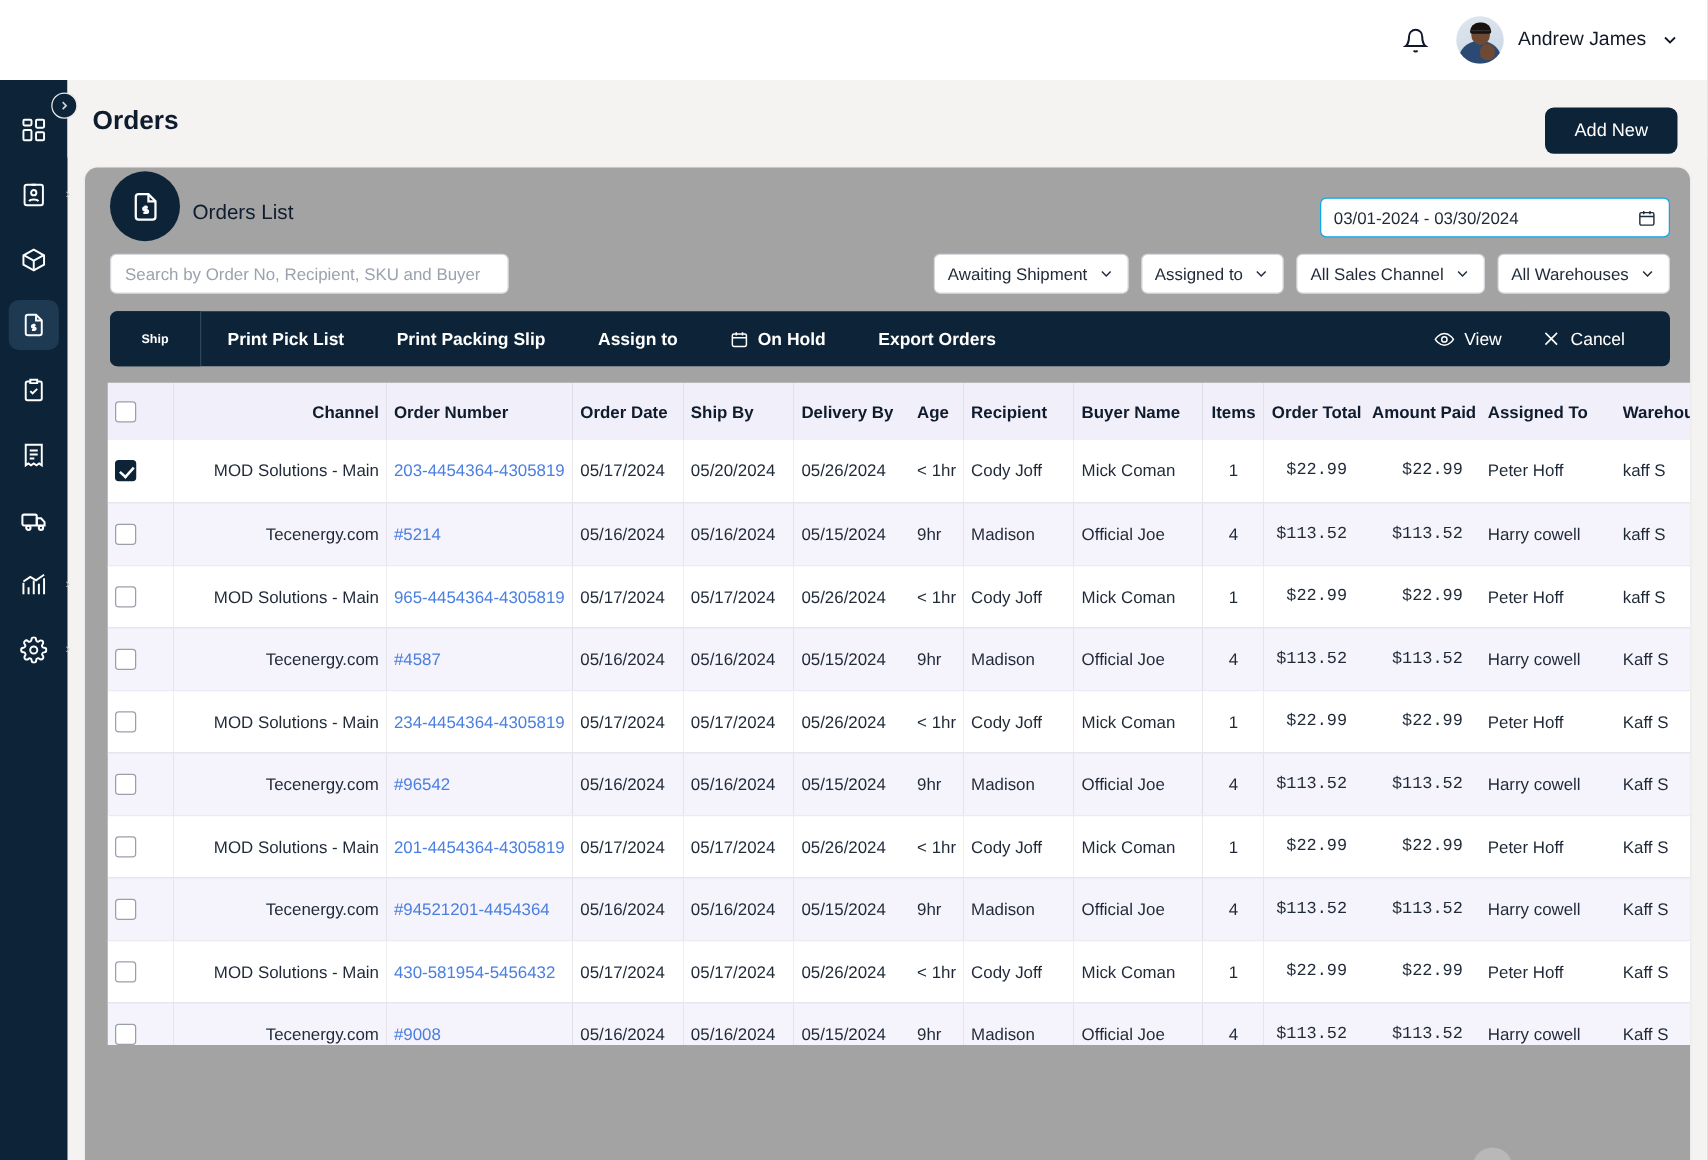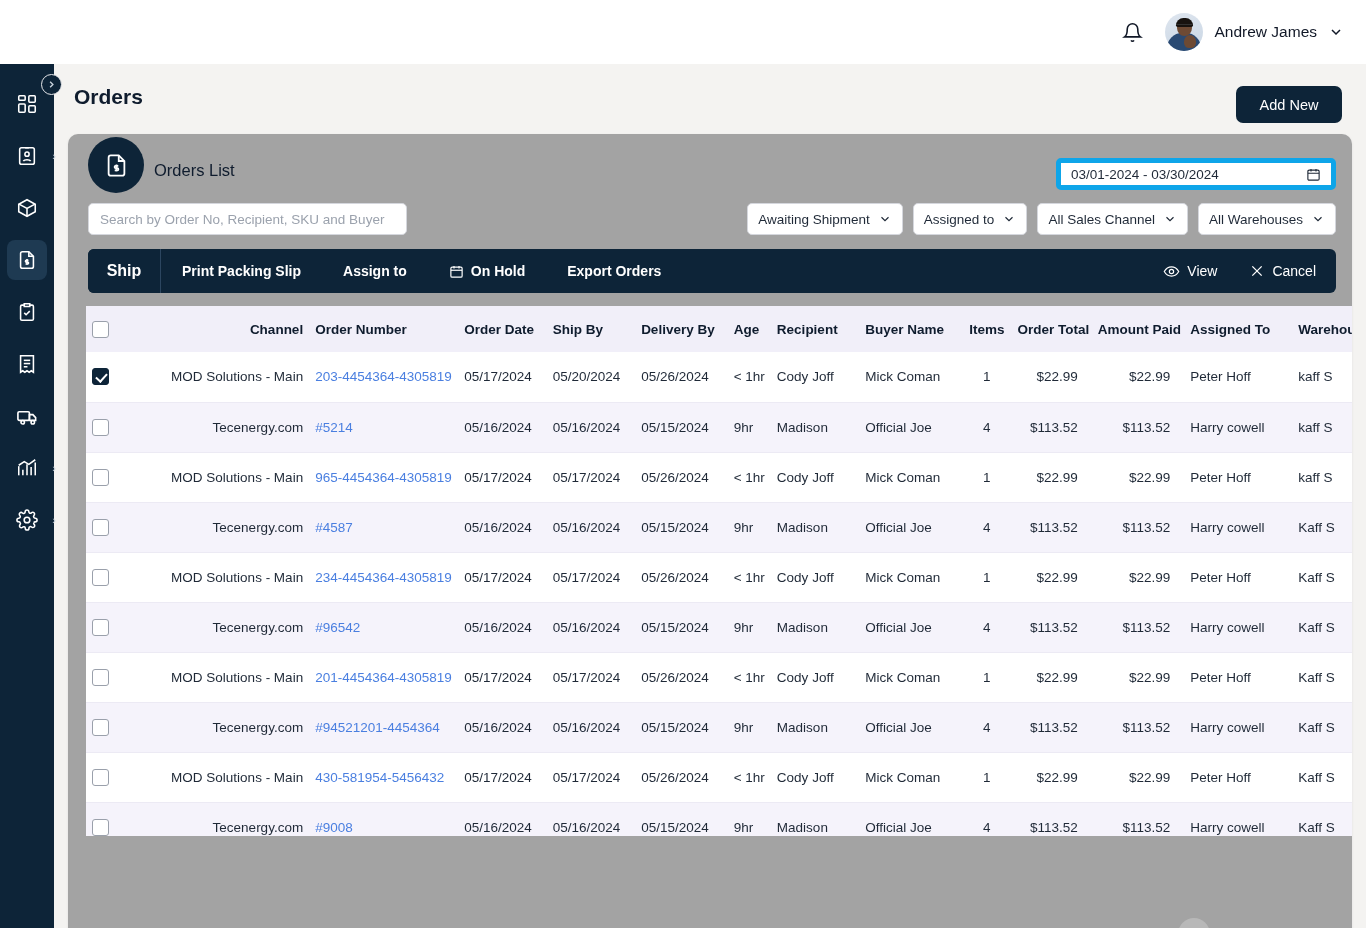--- a/index.html
+++ b/index.html
@@ -104,21 +104,21 @@
     width: 56px; height: 56px; border-radius: 50%;
     background: #0d2438; display: flex; align-items: center; justify-content: center;
   }
   .card-title {
     position: absolute; left: 86px; top: 27px;
     font-size: 16.5px; color: #0f1c2e;
   }
   .date-range {
     position: absolute; right: 16px; top: 24px;
     width: 280px; height: 32px;
-    border: 5px solid #0ea5e9; border-radius: 5px;
+    border: 1px solid #0ea5e9; border-radius: 5px;
     display: flex; align-items: center; padding: 0 10px;
     font-size: 13.5px; color: #1f2937; background: #fff; cursor: pointer;
   }
   .date-range span { flex: 1; }
 
   .search-box {
     position: absolute; left: 20px; top: 69px;
     width: 319px; height: 32px;
     border: 1px solid #d5d7dd; border-radius: 5px;
     padding: 0 11px; font-family: inherit; font-size: 13.5px;
@@ -140,31 +140,31 @@
   
   .toolbar {
     position: absolute; left: 20px; top: 115px;
     width: 1248px; height: 44px;
     background: #0d2438; border-radius: 6px;
     display: flex; align-items: center;
   }
   .ship-btn {
     width: 72px; height: 44px; border-radius: 6px 0 0 6px;
     background: #0d2438; color: #fff; border: none;
-    font-family: inherit; font-size: 16px; font-weight: 700;
+    font-family: inherit; font-size: 10px; font-weight: 700;
     cursor: pointer; flex: 0 0 auto;
   }
   .tb-divider { width: 1px; height: 44px; background: #2c4660; flex: 0 0 auto; }
   .tb-btn {
     background: none; border: none; color: #ffffff;
     font-family: inherit; font-size: 14px; font-weight: 700;
     cursor: pointer; padding: 0 21px; height: 44px;
     display: flex; align-items: center; gap: 7px; white-space: nowrap;
   }
-  .tb-right { margin-left: auto; display: flex; padding-right: 4px; }
+  .tb-right { margin-left: auto; display: flex; padding-right: 20px; }
   .tb-btn.light { font-weight: 400; padding: 0 16px; font-size: 14px; }
 
   
   .table-wrap {
     position: absolute; left: 18px; top: 172px;
     width: 1266px; height: 530px; overflow: hidden;
   }
   table { border-collapse: collapse; table-layout: fixed; width: 1340px; }
   thead th {
     background: #f1eff9; height: 46px;
@@ -172,21 +172,21 @@
     text-align: left; padding: 0 6px; white-space: nowrap;
   }
   tbody td {
     height: 50px; font-size: 13.5px; color: #1f2937;
     padding: 0 6px; white-space: nowrap;
     border-bottom: 1px solid #eceaf4;
   }
   tbody tr:nth-child(even) td { background: #f5f3fb; }
   tbody tr:nth-child(odd) td { background: #ffffff; }
   td.link { color: #4a7fe0; cursor: pointer; }
-  td.num { text-align: right; padding-right: 14px; }
+  td.num { text-align: right; padding-right: 14px; font-family: Liberation Mono, monospace; }
   td.ctr { text-align: center; }
   th.num { text-align: right; padding-right: 14px; }
   th.ctr { text-align: center; }
 
   .cb {
     width: 17px; height: 17px; border-radius: 3px;
     border: 1.6px solid #9aa0ab; background: #fff;
     display: inline-block; vertical-align: middle; cursor: pointer;
     position: relative;
   }
@@ -401,20 +401,21 @@
       <span>All Warehouses</span>
       <svg width="14" height="14" viewBox="0 0 24 24" fill="none" stroke="#1f2937" stroke-width="2">
           <path d="M6 9l6 6 6-6"></path>
         </svg>
     </div>
   </div>
 
   <div class="toolbar">
     <button class="ship-btn">Ship</button>
     <div class="tb-divider"></div>
+    <button class="tb-btn">Print Pick List</button>
     <button class="tb-btn">Print Packing Slip</button>
     <button class="tb-btn">Assign to</button>
     <button class="tb-btn">
       <svg width="15" height="15" viewBox="0 0 24 24" fill="none" stroke="#fff" stroke-width="1.9">
         <rect x="3" y="5" width="18" height="16" rx="2"></rect>
           <path d="M3 10h18"></path>
           <path d="M8 3v4"></path>
           <path d="M16 3v4"></path>
       </svg>
       <span>On Hold</span>

